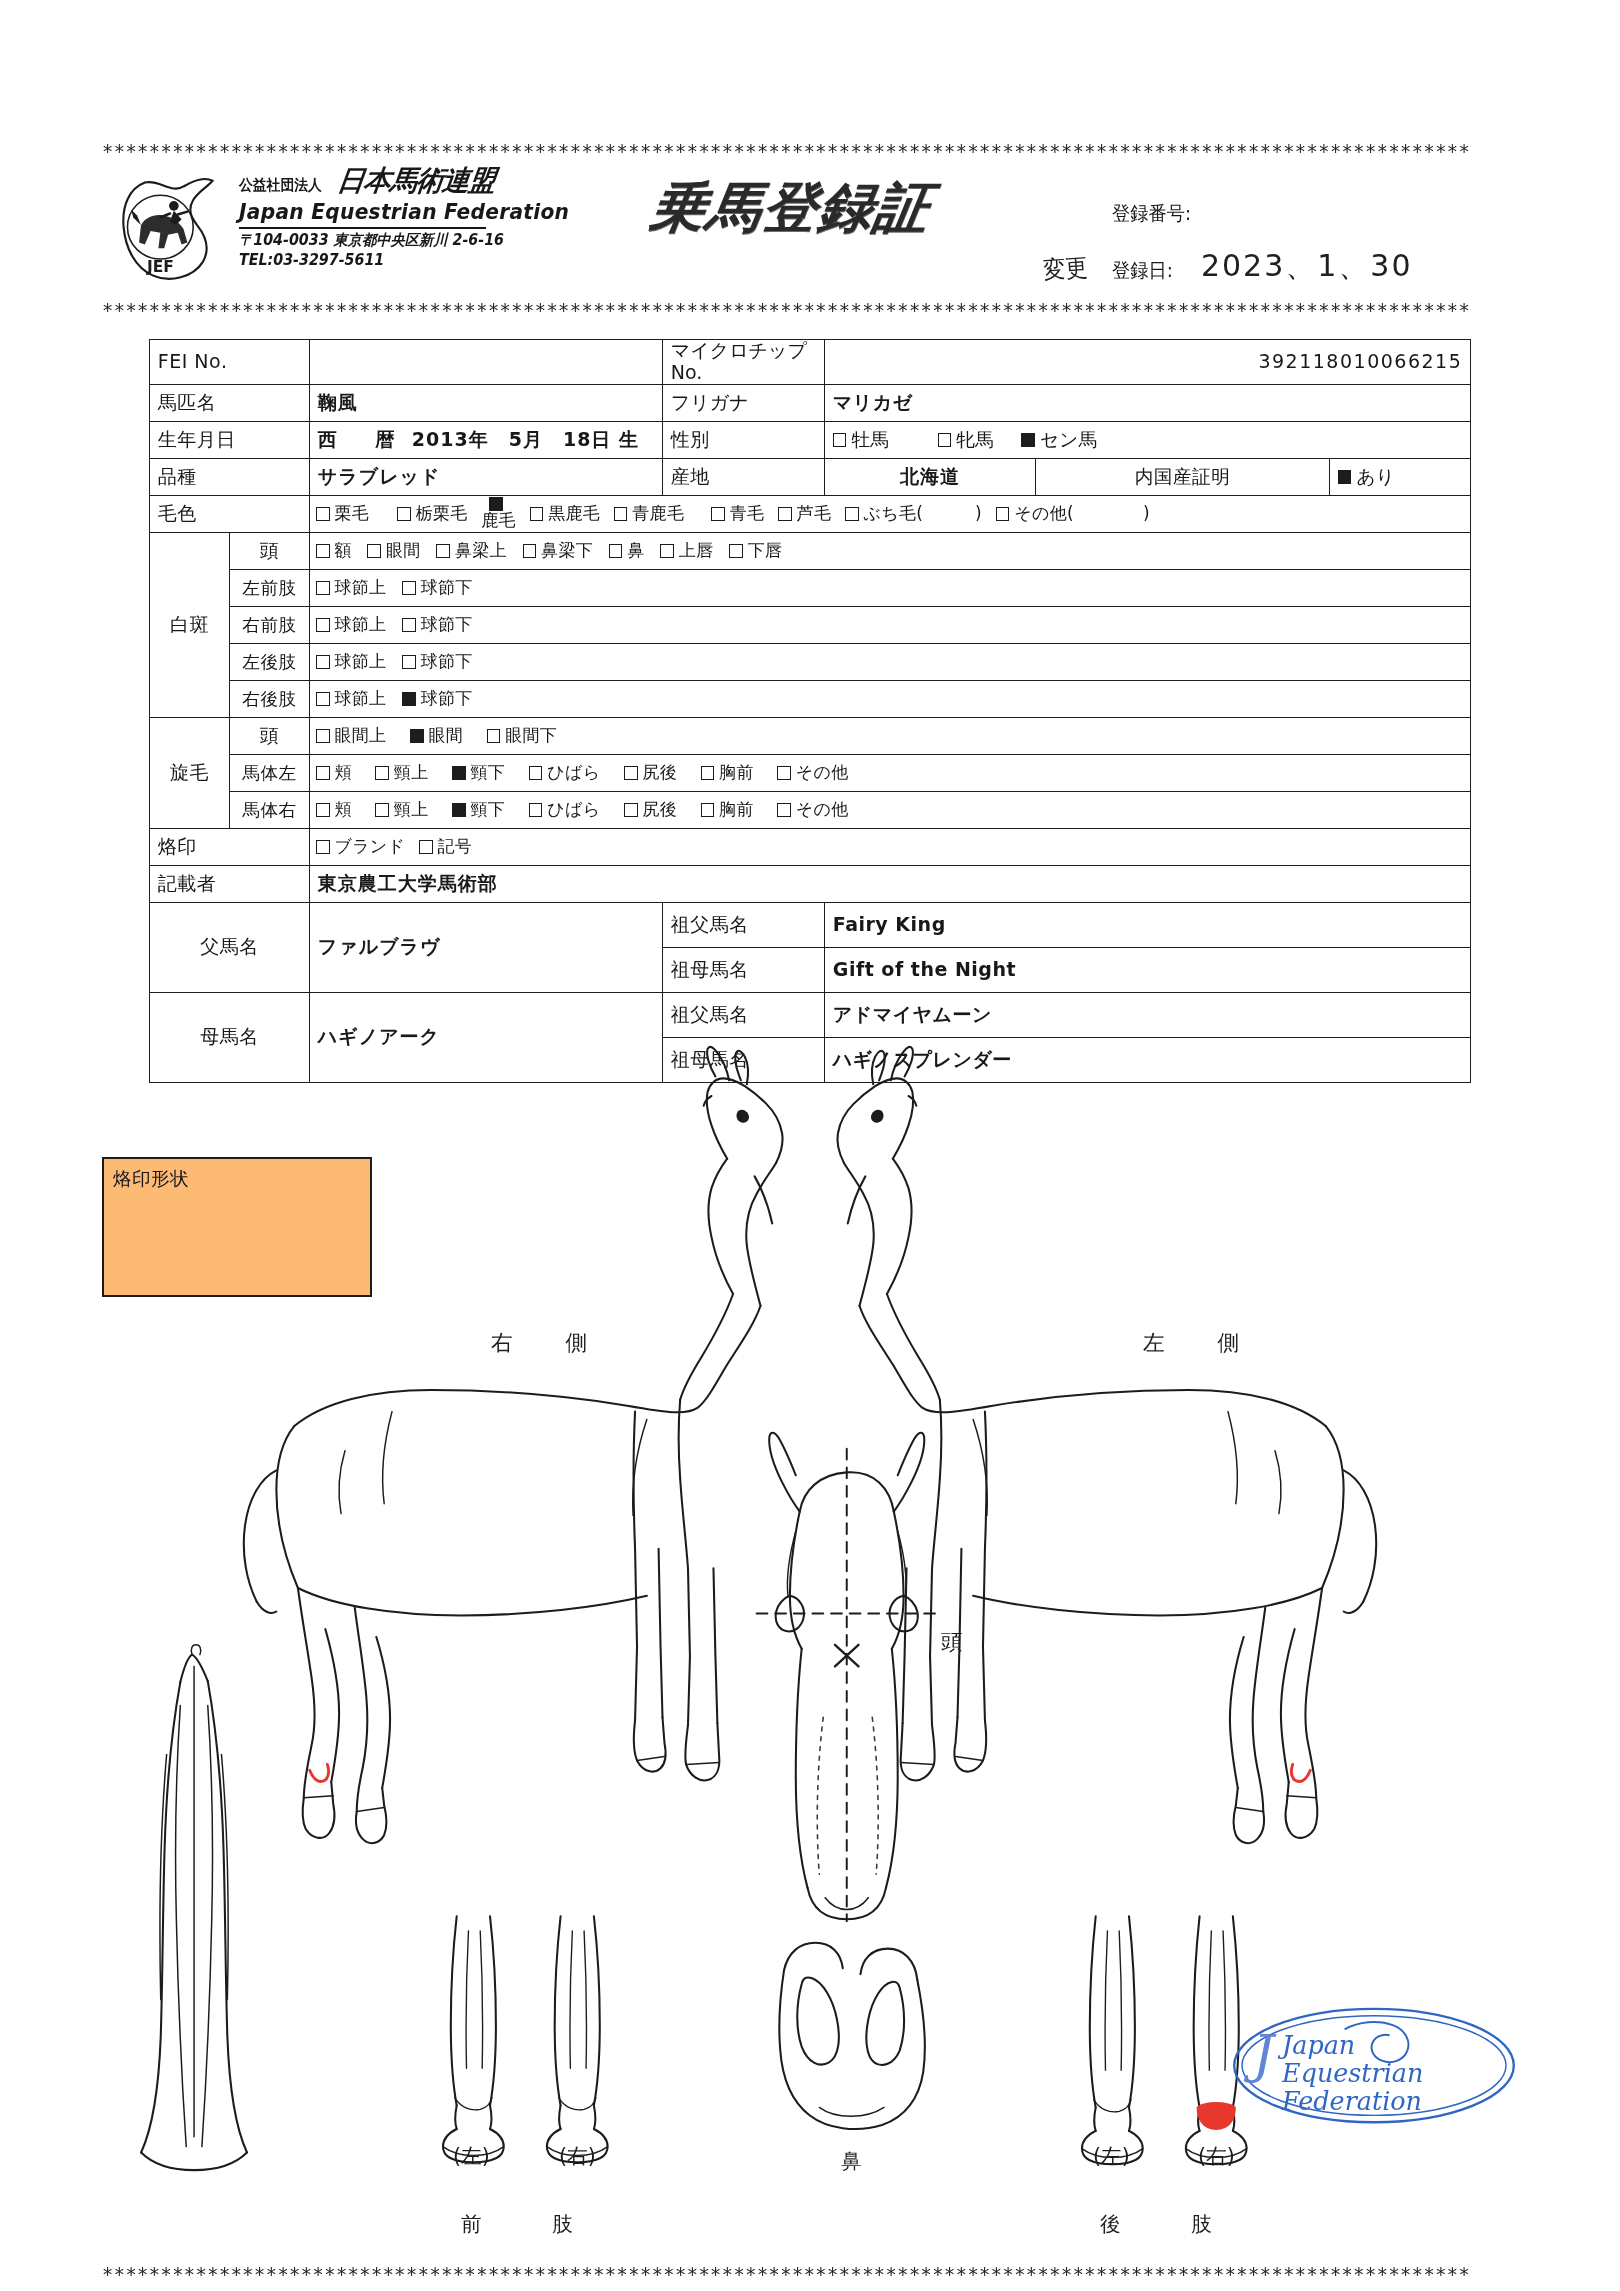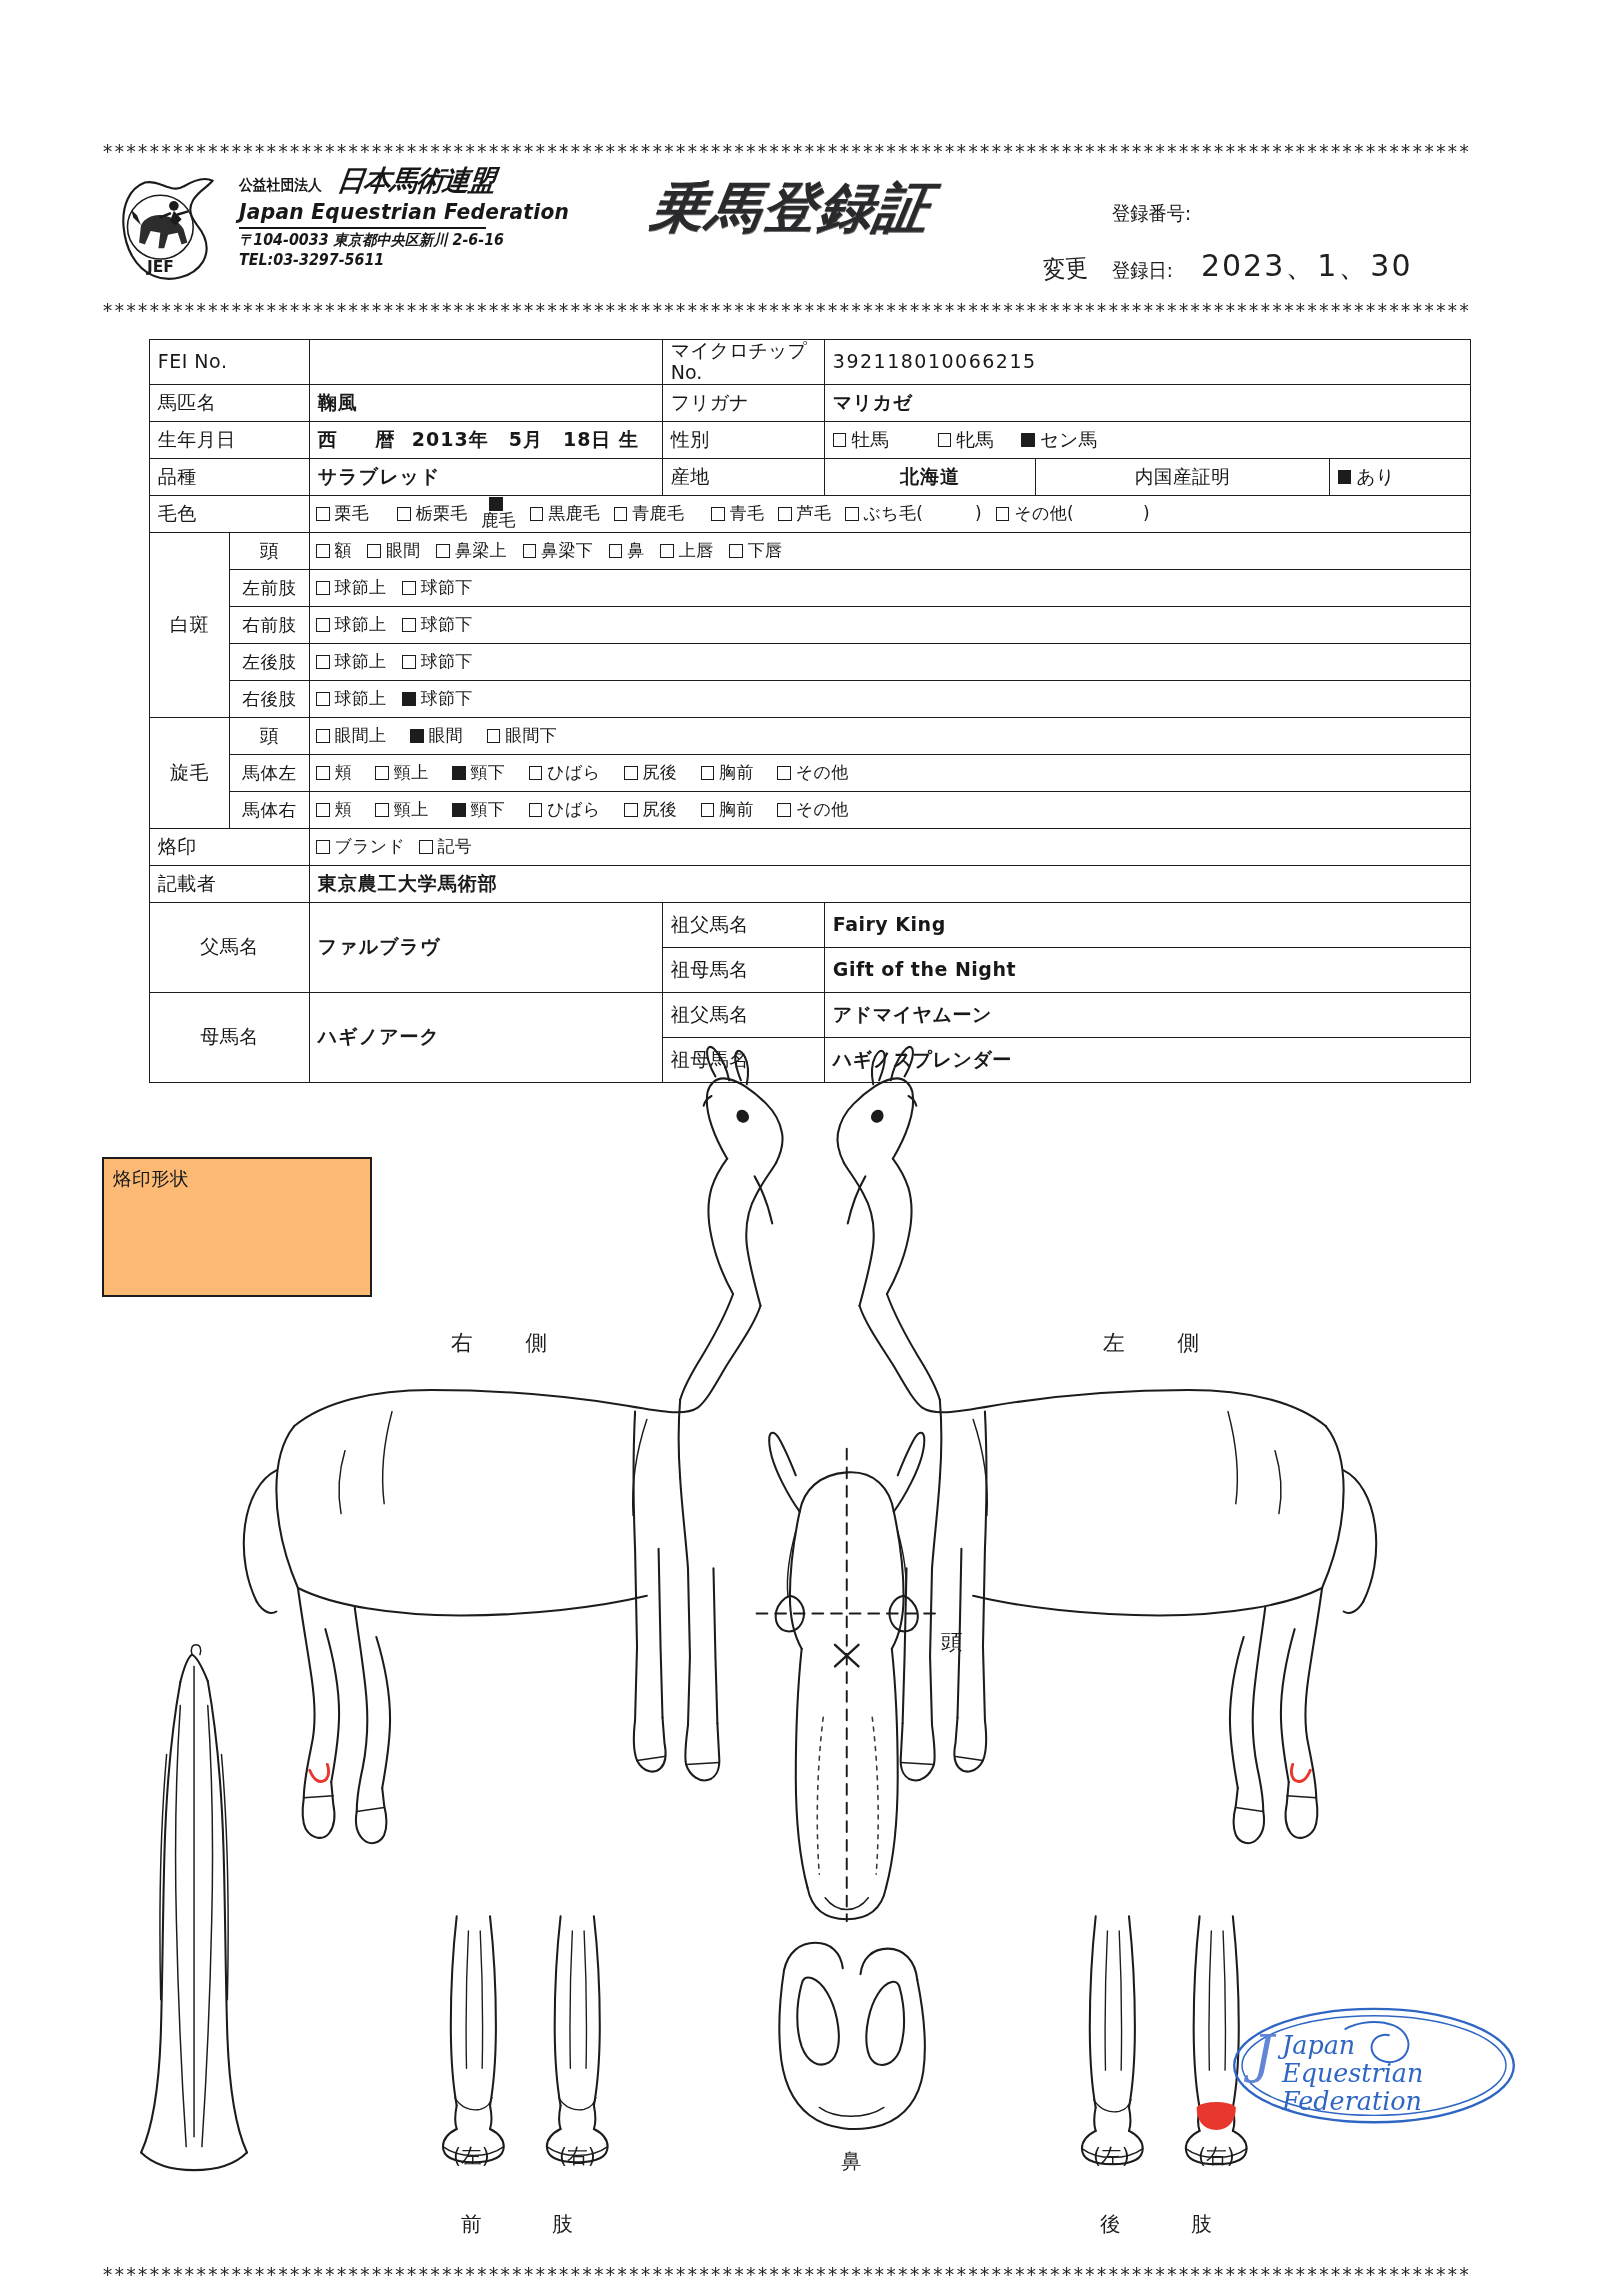--- a/index.html
+++ b/index.html
@@ -107,21 +107,21 @@
     font-size:19px; font-weight:500; letter-spacing:0.5px;
     transform-origin:left center;
   }
   td.lbl-sm { font-size:16.7px; }
   td.lbl-xs { font-size:14.7px; letter-spacing:0px; }
   .val-jp {
     font-size:26.5px; font-weight:bold; letter-spacing:1px; color:#1a1a1c;
   }
   .val-jp-mid { font-size:23.5px; font-weight:bold; letter-spacing:0.5px; }
   .val-mono {
-    font-size:21.6px; letter-spacing:1.5px; text-align:left;
+    font-size:21.6px; letter-spacing:1.5px; text-align:right;
     font-family:"DejaVu Sans","Liberation Sans",sans-serif;
   }
   .val-center { text-align:center; }
   .dob {
     font-size:24.5px; font-weight:bold; letter-spacing:1px; white-space:nowrap;
   }
   .dob .sei { letter-spacing:9.8px; }
 
   
   .optrow { display:flex; align-items:center; flex-wrap:nowrap; }
@@ -140,21 +140,21 @@
     position:absolute; left:102px; top:1157px;
     width:270px; height:140px;
     border:2px solid #1c1c1c; background:#fdba74;
   }
   .brand-box-label {
     position:absolute; left:8.8px; top:6.9px;
     font-size:18.6px; letter-spacing:0.5px;
   }
   .side-label {
     position:absolute; font-size:21.6px; letter-spacing:15.7px;
-    color:#1d1d1d; white-space:nowrap;
+    color:#1d1d1d; white-space:nowrap;margin-left:40px;
   }
   #label-right-side { left:451px; top:1328px; }
   #label-left-side  { left:1103px; top:1328px; }
   #label-head { position:absolute; left:941px; top:1627px; font-size:21.6px; }
 
   .fig-label {
     position:absolute; font-size:20.6px; color:#1d1d1d; white-space:nowrap;
   }
 
   .diagram-svg { position:absolute; left:0; top:0; width:1620px; height:2292px; pointer-events:none; }

